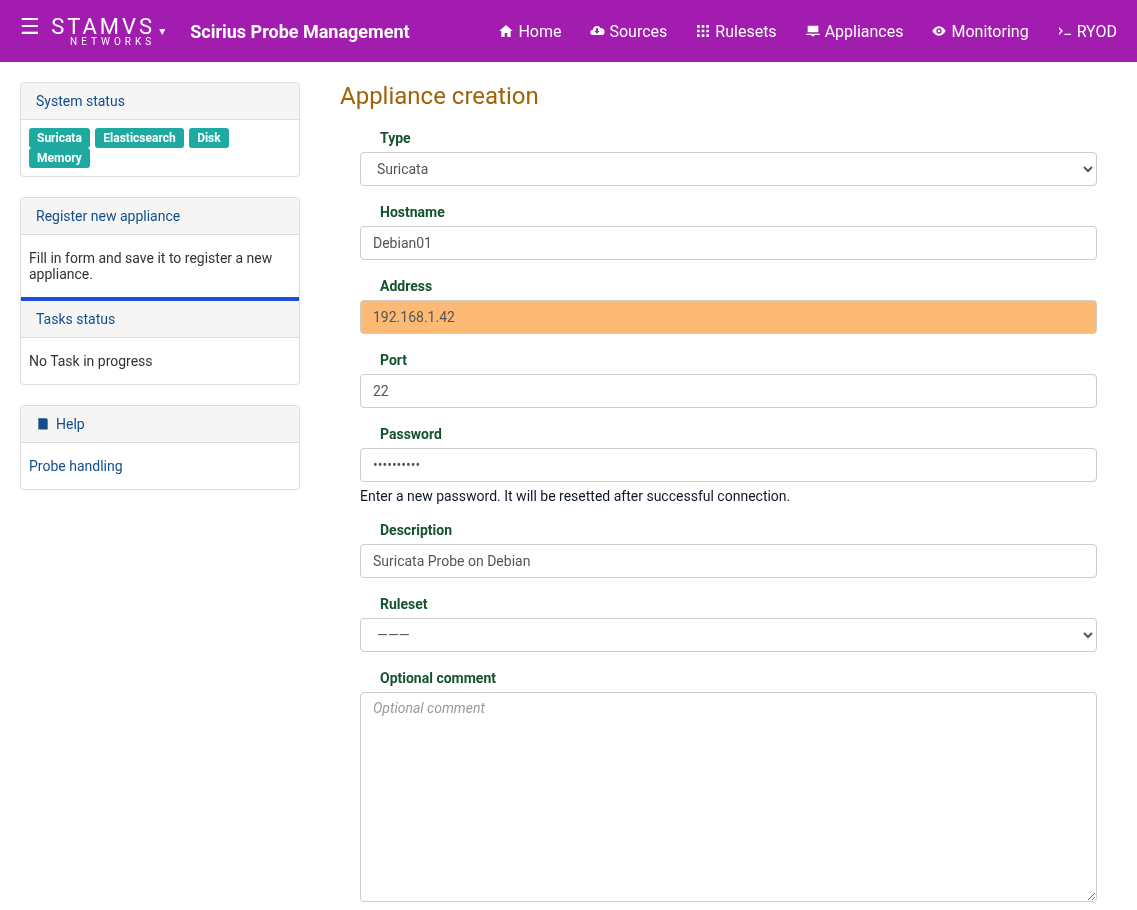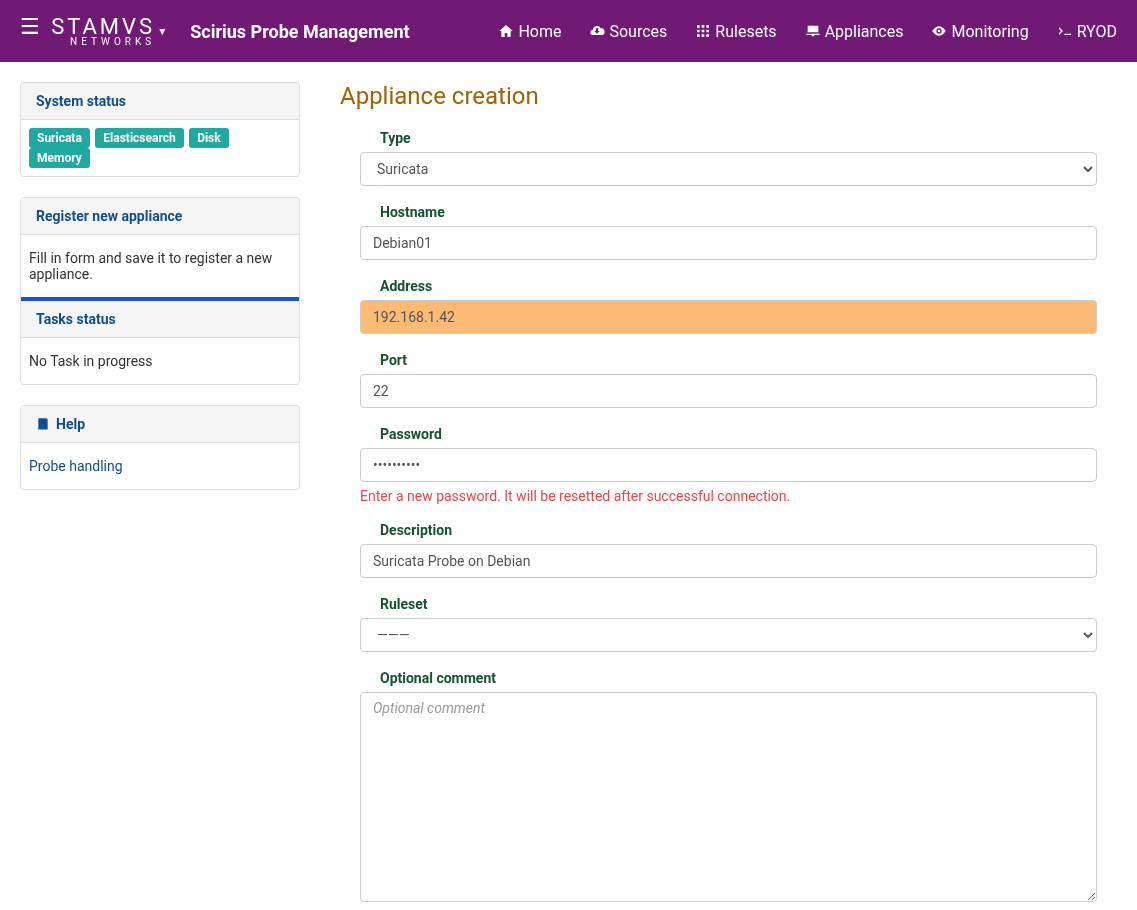--- a/index.html
+++ b/index.html
@@ -8,21 +8,21 @@
       padding: 0;
     }
     body {
       font-family: -apple-system, BlinkMacSystemFont, "Segoe UI", Roboto, "Helvetica Neue", Arial, sans-serif;
       font-size: 14px;
       color: #333;
       background: #fff;
     }
     
     .navbar {
-      background: #701a75;
+      background: #a21caf;
       height: 62px;
       display: flex;
       align-items: center;
       padding: 0 20px;
       color: #fff;
     }
     .logo {
       display: flex;
       align-items: center;
       margin-right: 25px;
@@ -85,21 +85,21 @@
     .panel {
       border: 1px solid #ddd;
       border-radius: 4px;
       margin-bottom: 20px;
       overflow: hidden;
     }
     .panel-heading {
       background: #f5f5f5;
       border-bottom: 1px solid #ddd;
       padding: 10px 15px;
-      font-weight: bold;
+      font-weight: normal;
       color: #124e8a;
       display: flex;
       align-items: center;
       gap: 6px;
     }
     .panel-heading.sub {
       border-top: 4px solid #1d4ed8;
     }
     .panel-body {
       padding: 8px 8px;
@@ -164,21 +164,21 @@
       height: 210px;
       resize: both;
       font-family: inherit;
     }
     textarea.form-control::placeholder {
       font-style: italic;
       color: #999;
     }
     .help-text {
       font-size: 14px;
-      color: #ef4444;
+      color: #0f172a;
       margin-top: 6px;
     }
     .book-icon {
       width: 14px;
       height: 14px;
       fill: #124e8a;
     }
   </style>
 </head>
 <body>

